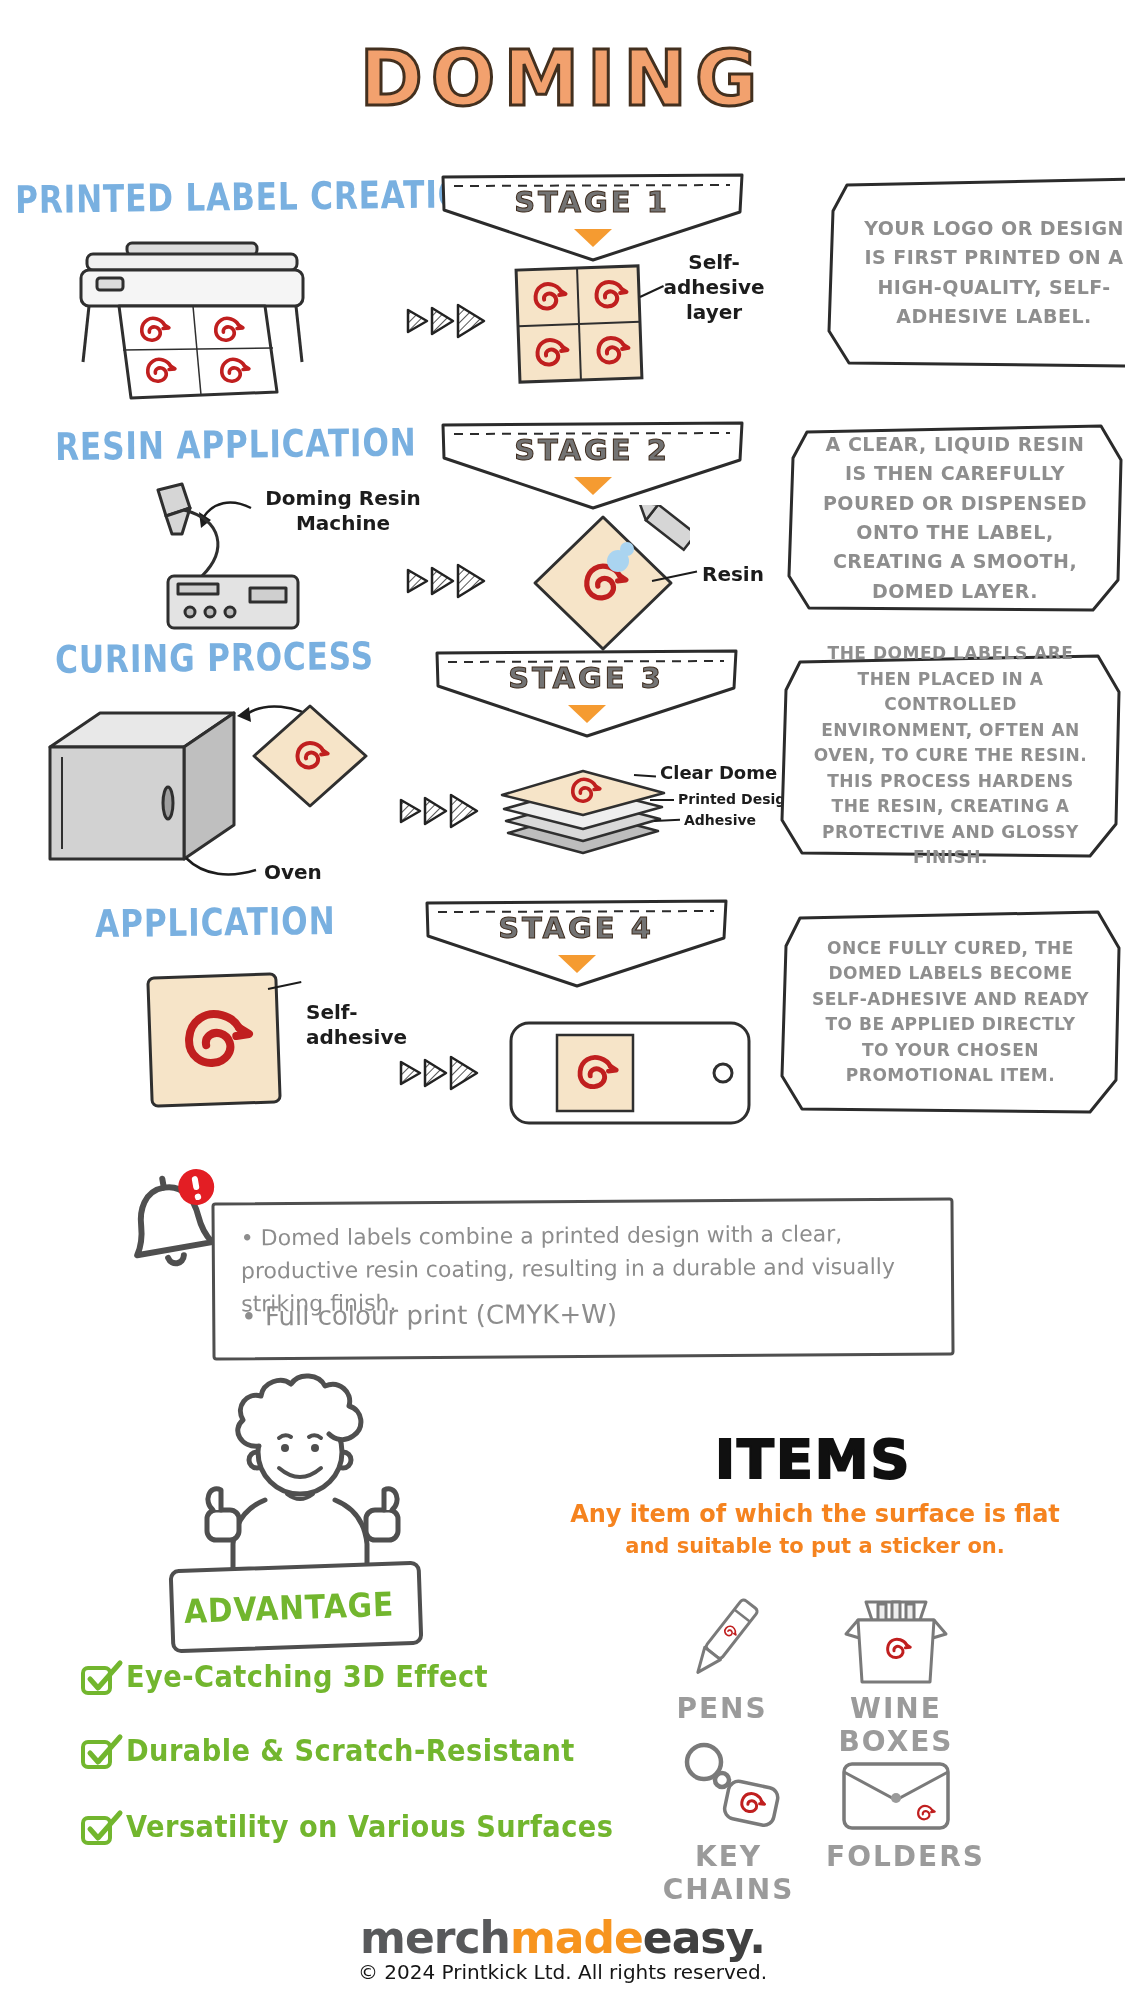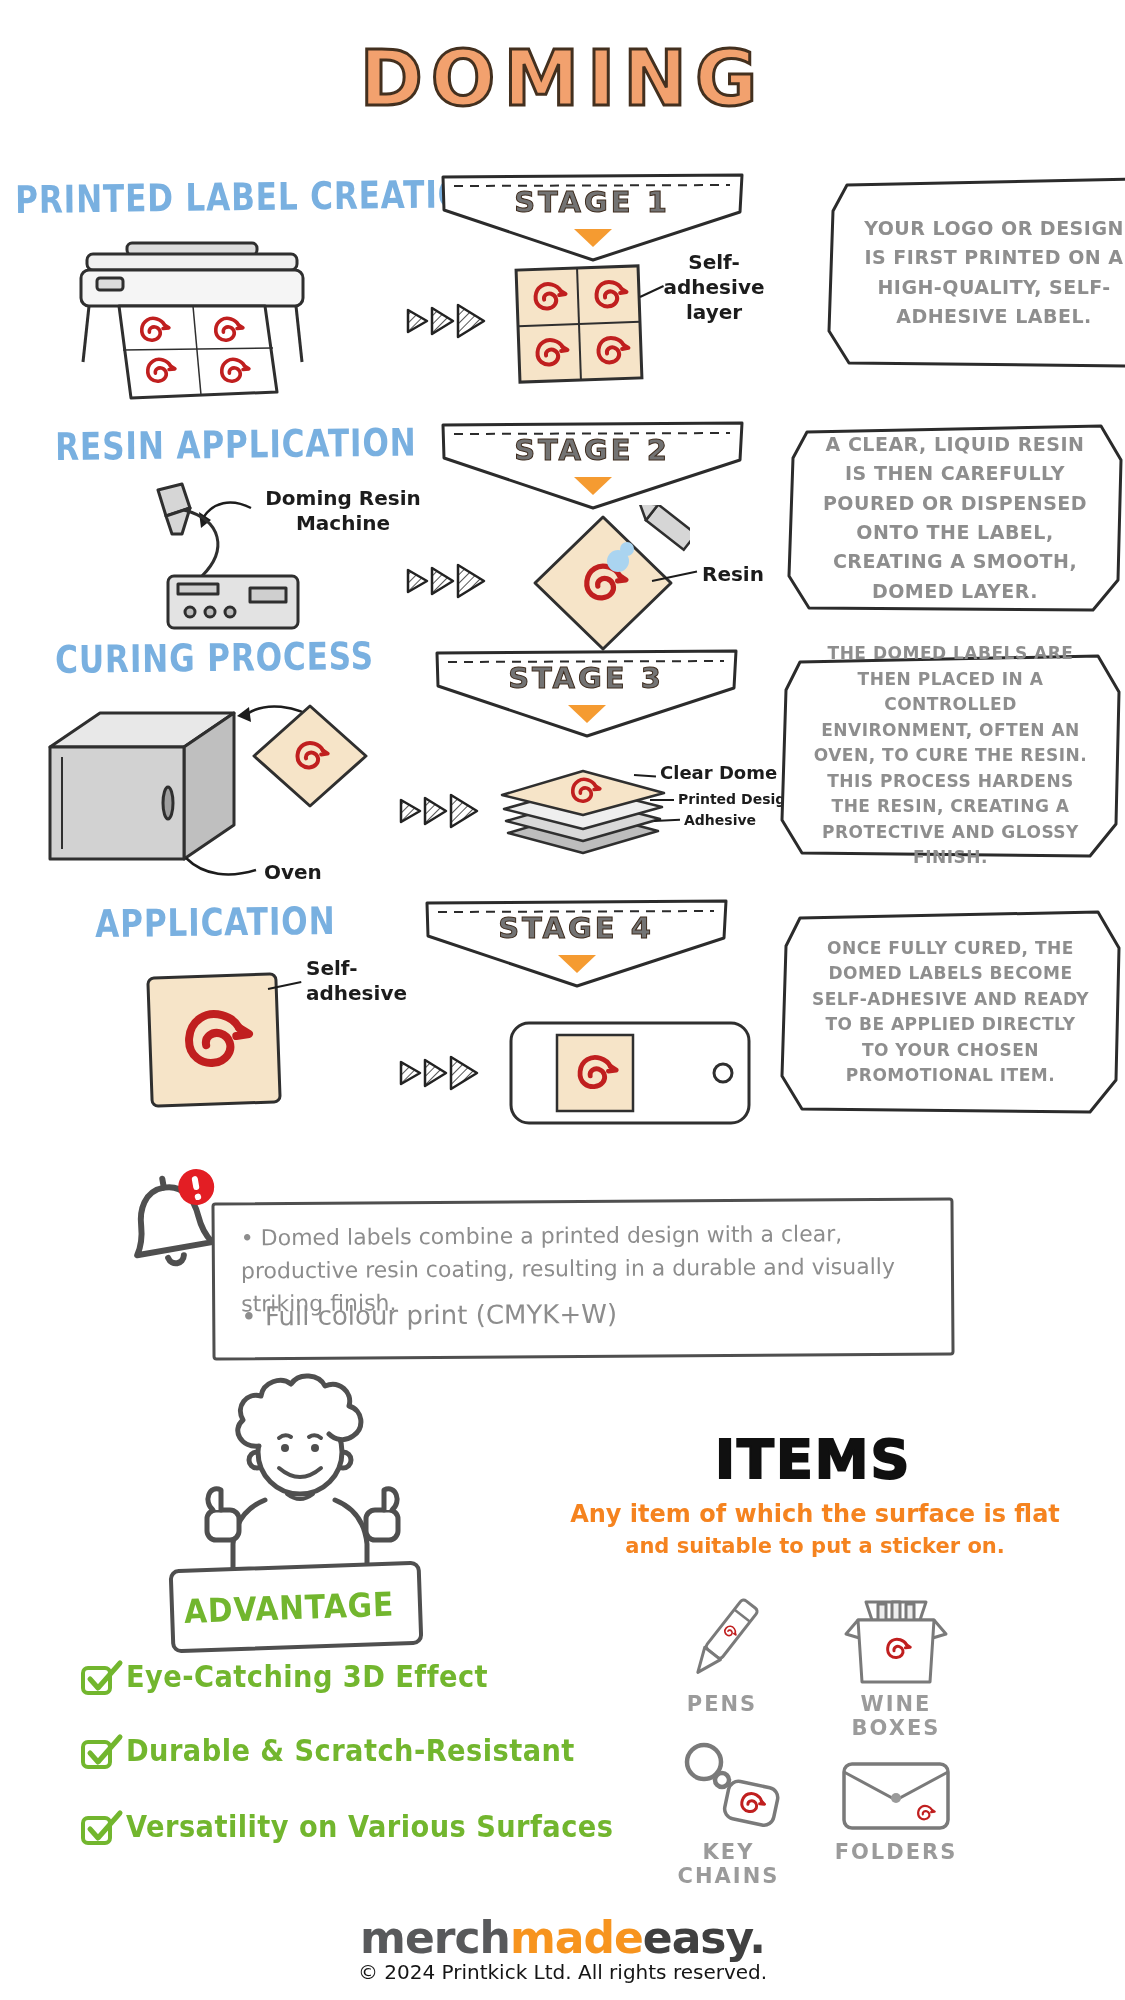--- a/index.html
+++ b/index.html
@@ -57,21 +57,21 @@
                 transform:scaleX(.88); transform-origin:left center; letter-spacing:.5px; }
 
   .items-title { position:absolute; left:715px; top:1428px; width:190px; text-align:center;
                  font-weight:bold; font-size:54px; color:#101010; letter-spacing:2px;
                  -webkit-text-stroke:2px #101010; }
   .items-sub { position:absolute; left:545px; top:1498px; width:540px; text-align:center;
                color:#f5831f; font-weight:bold; line-height:1.4; }
   .items-sub .l1 { font-size:24px; display:block; }
   .items-sub .l2 { font-size:21px; display:block; }
   .item-icon { position:absolute; }
-  .item-label { position:absolute; color:#9b9b9b; font-weight:bold; font-size:21px;
+  .item-label { position:absolute; color:#9b9b9b; font-weight:bold; font-size:28px;
                 letter-spacing:2px; text-align:center; }
 
   .brand { position:absolute; left:0; top:1912px; width:100%; text-align:center;
            font-weight:bold; font-size:44px; letter-spacing:-1px; }
   .brand .merch { color:#58595b; } .brand .made { color:#f7941e; } .brand .easy { color:#404040; }
   .copyright { position:absolute; left:0; top:1960px; width:100%; text-align:center;
                font-size:20px; color:#151515; }
 </style>
 </head>
 <body>
@@ -290,21 +290,21 @@
   <div class="stage-heading" style="left:95px;top:902px">APPLICATION</div>
 
   <svg class="conn-svg" style="left:142px;top:968px" width="145" height="145" viewBox="0 0 145 145">
     <g transform="rotate(-2 72 72)">
       <rect x="8" y="8" width="128" height="128" rx="6" fill="#f6e4c8" stroke="#2f2f2f" stroke-width="3"></rect>
       <use href="#hawk" x="32" y="32" width="80" height="80"></use>
     </g>
   </svg>
 
   <div class="line" style="left:268px;top:988px;width:34px;transform:rotate(-12deg)"></div>
-  <div class="ann" style="left:306px;top:956px;width:110px">Self-adhesive</div>
+  <div class="ann" style="left:306px;top:1000px;width:110px">Self-adhesive</div>
 
   <svg class="arrow" style="left:398px;top:1052px" width="82" height="42" viewBox="0 0 82 42">
     <defs>
         <pattern id="h4" width="6" height="6" patternUnits="userSpaceOnUse" patternTransform="rotate(45)">
           <line x1="0" y1="0" x2="0" y2="6" stroke="#555" stroke-width="2"></line>
         </pattern>
       </defs>
     <polygon points="3,10 3,32 22,21" fill="url(#h4)" stroke="#222" stroke-width="2.5" stroke-linejoin="round"></polygon>
     <polygon points="27,8 27,34 48,21" fill="url(#h4)" stroke="#222" stroke-width="2.5" stroke-linejoin="round"></polygon>
     <polygon points="53,5 53,37 79,21" fill="url(#h4)" stroke="#222" stroke-width="2.5" stroke-linejoin="round"></polygon>

